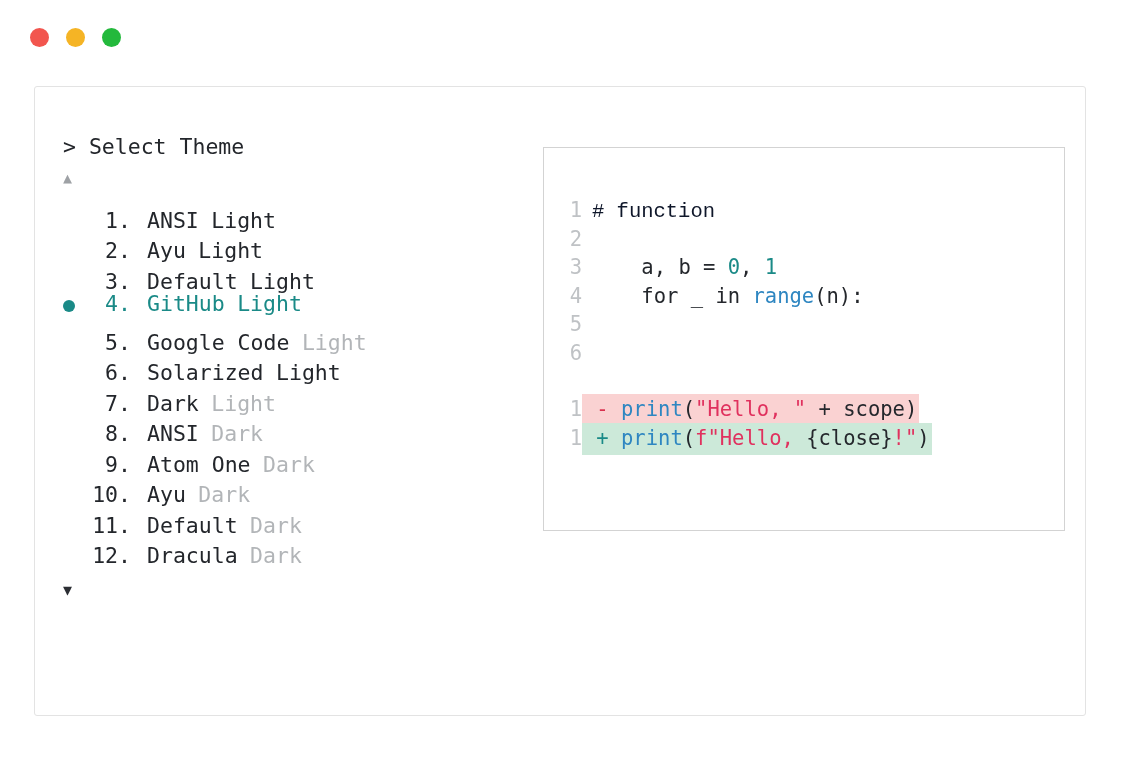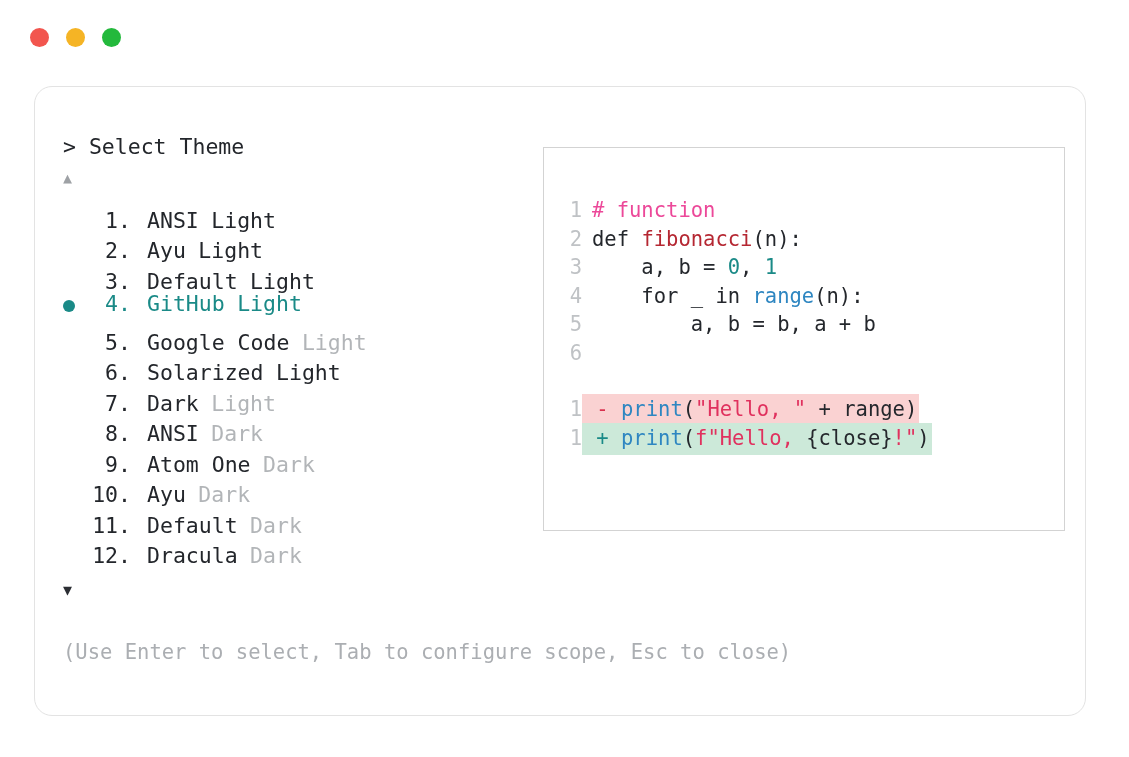--- a/index.html
+++ b/index.html
@@ -35,21 +35,21 @@
   .dot-zoom     { background: #23B93C; }
 
   
   .card {
     position: absolute;
     left: 34px;
     top: 86px;
     width: 1052px;
     height: 630px;
     border: 1.6px solid #E3E3E3;
-    border-radius: 18px;
+    border-radius: 3px;
     background: #ffffff;
   }
 
   
   .cols {
     position: absolute;
     left: 0; top: 0;
     width: 100%; height: 100%;
   }
   .col-left {
@@ -167,21 +167,21 @@
   }
   .gutter {
     width: 24px;
     flex: 0 0 24px;
     text-align: right;
     color: #BFC2C5;
     white-space: pre;
   }
   .ctext { margin-left: 10px; white-space: pre; color: #24272C; }
 
-  .tok-comment { color: #ec4899; }
+  .tok-comment { color: #0f172a; font-family: Liberation Mono, monospace; }
   .tok-kw      { color: #24272C; }
   .tok-fn      { color: #B52732; }
   .tok-num     { color: #1A8A87; }
   .tok-builtin { color: #2E86C1; }
   .tok-str     { color: #E0315E; }
   .tok-plain   { color: #24272C; }
 
   .diff-block { margin-top: 26.5px; }
   .cline.diff { height: 29px; }
   .cline.diff .ctext {
@@ -229,31 +229,30 @@
             <li class="theme-item"><span class="bullet-slot"></span><span class="idx">11.</span><span class="nm">Default</span><span class="variant dim">Dark</span></li>
             <li class="theme-item"><span class="bullet-slot"></span><span class="idx">12.</span><span class="nm">Dracula</span><span class="variant dim">Dark</span></li>
           </ul>
         <div class="scroll-arrow arrow-down">▼</div>
       </div>
 
       <div class="col-right">
         <div class="preview-box">
           <div class="code" id="code-area">
               <div class="cline"><span class="gutter">1</span><span class="ctext"><span class="tok-comment"># function</span></span></div>
-              <div class="cline"><span class="gutter">2</span><span class="ctext"><span class="tok-kw">def </span><span class="tok-fn">fibonacci</span><span class="tok-plain">(n):</span></span></div>
+              <div class="cline"><span class="gutter">2</span></div>
               <div class="cline"><span class="gutter">3</span><span class="ctext"><span class="tok-plain">    a, b = </span><span class="tok-num">0</span><span class="tok-plain">, </span><span class="tok-num">1</span></span></div>
               <div class="cline"><span class="gutter">4</span><span class="ctext"><span class="tok-plain">    for _ in </span><span class="tok-builtin">range</span><span class="tok-plain">(n):</span></span></div>
-              <div class="cline"><span class="gutter">5</span><span class="ctext"><span class="tok-plain">        a, b = b, a + b</span></span></div>
+              <div class="cline"><span class="gutter">5</span></div>
               <div class="cline"><span class="gutter">6</span></div>
               <div class="diff-block">
-                <div class="cline diff"><span class="gutter">1</span><span class="ctext"><span class="hl hl-del"><span class="sign-del"> - </span><span class="tok-builtin">print</span><span class="tok-plain">(</span><span class="tok-str">"Hello, "</span><span class="tok-plain"> + range)</span></span></span></div>
+                <div class="cline diff"><span class="gutter">1</span><span class="ctext"><span class="hl hl-del"><span class="sign-del"> - </span><span class="tok-builtin">print</span><span class="tok-plain">(</span><span class="tok-str">"Hello, "</span><span class="tok-plain"> + scope)</span></span></span></div>
                 <div class="cline diff"><span class="gutter">1</span><span class="ctext"><span class="hl hl-add"><span class="sign-add"> + </span><span class="tok-builtin">print</span><span class="tok-plain">(</span><span class="tok-str">f"Hello, </span><span class="tok-plain">{close}</span><span class="tok-str">!"</span><span class="tok-plain">)</span></span></span></div>
               </div>
             </div>
         </div>
       </div>
 
     </div>
 
-    <div class="footer-hint">(Use Enter to select, Tab to configure scope, Esc to close)</div>
   </div>
 
 </div>
 
 </body></html>

